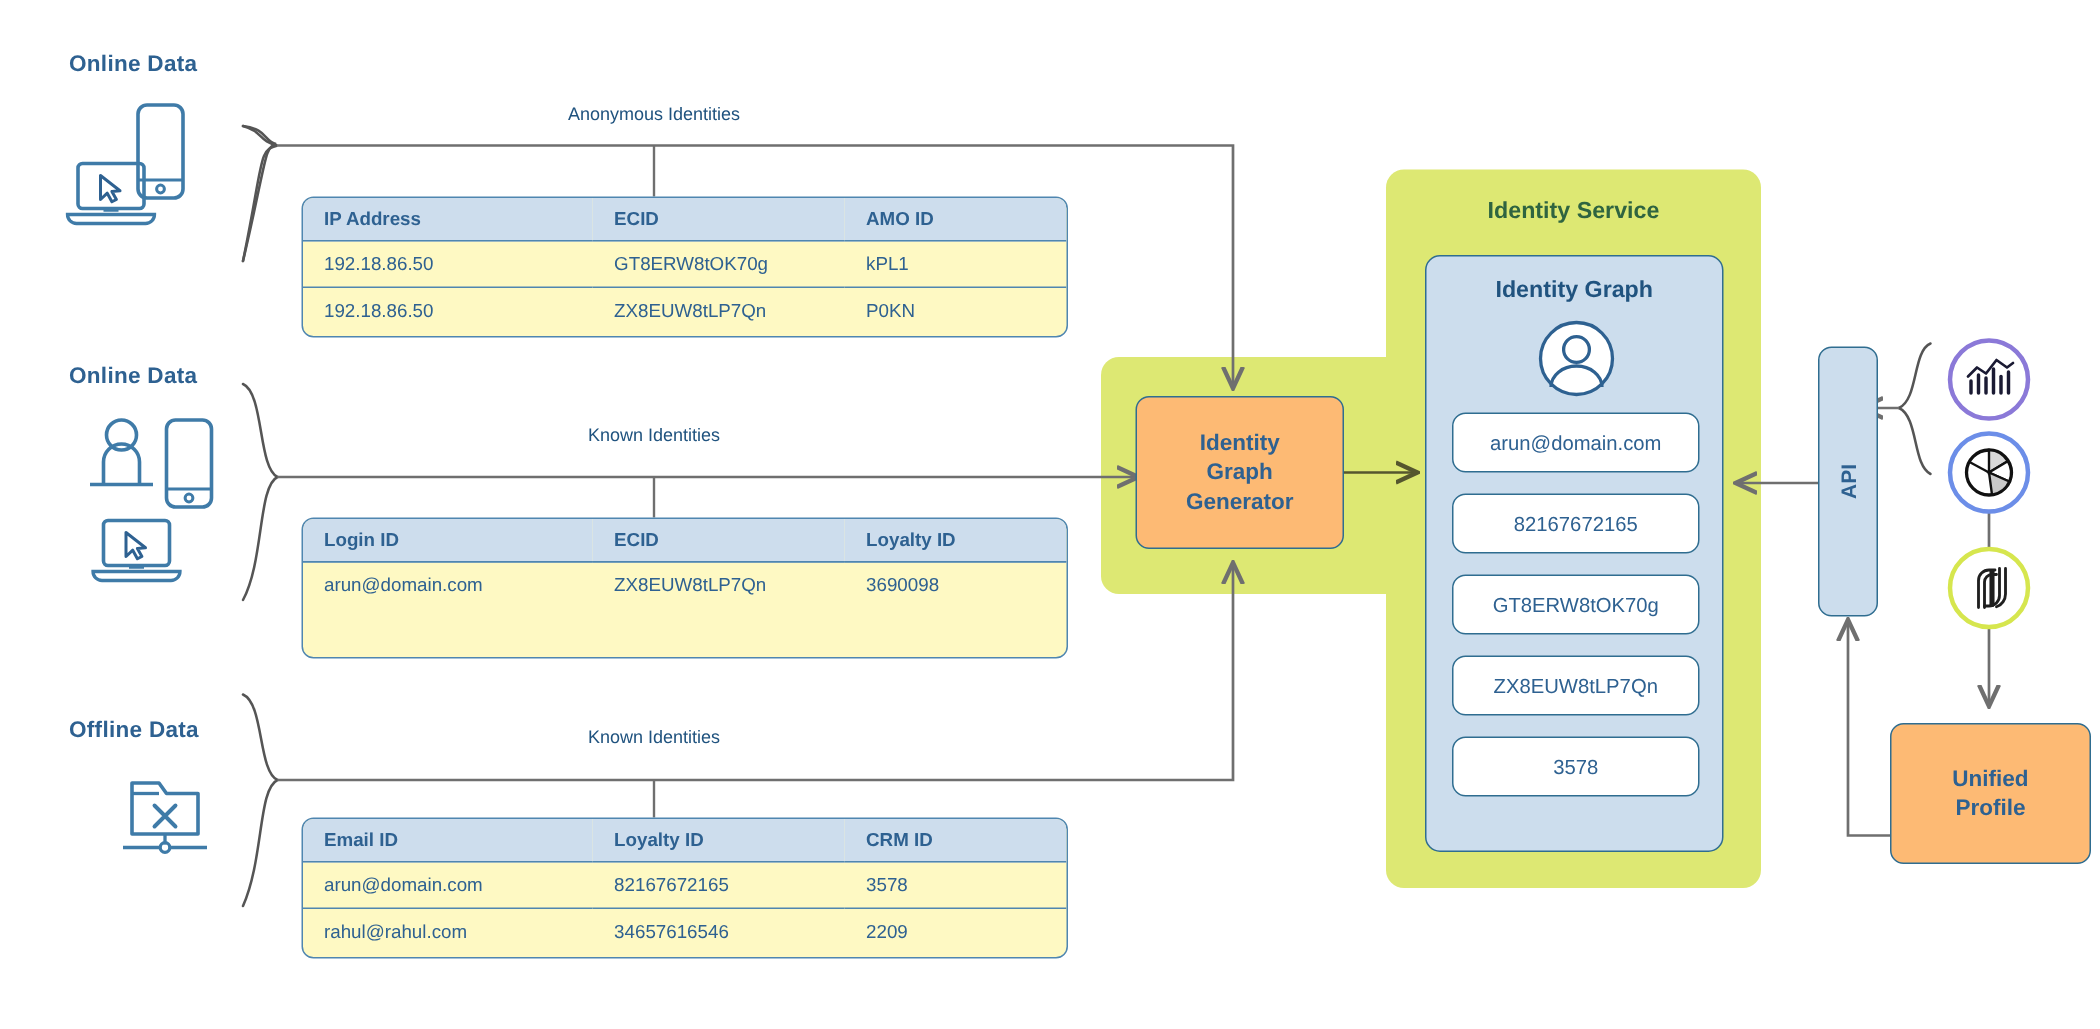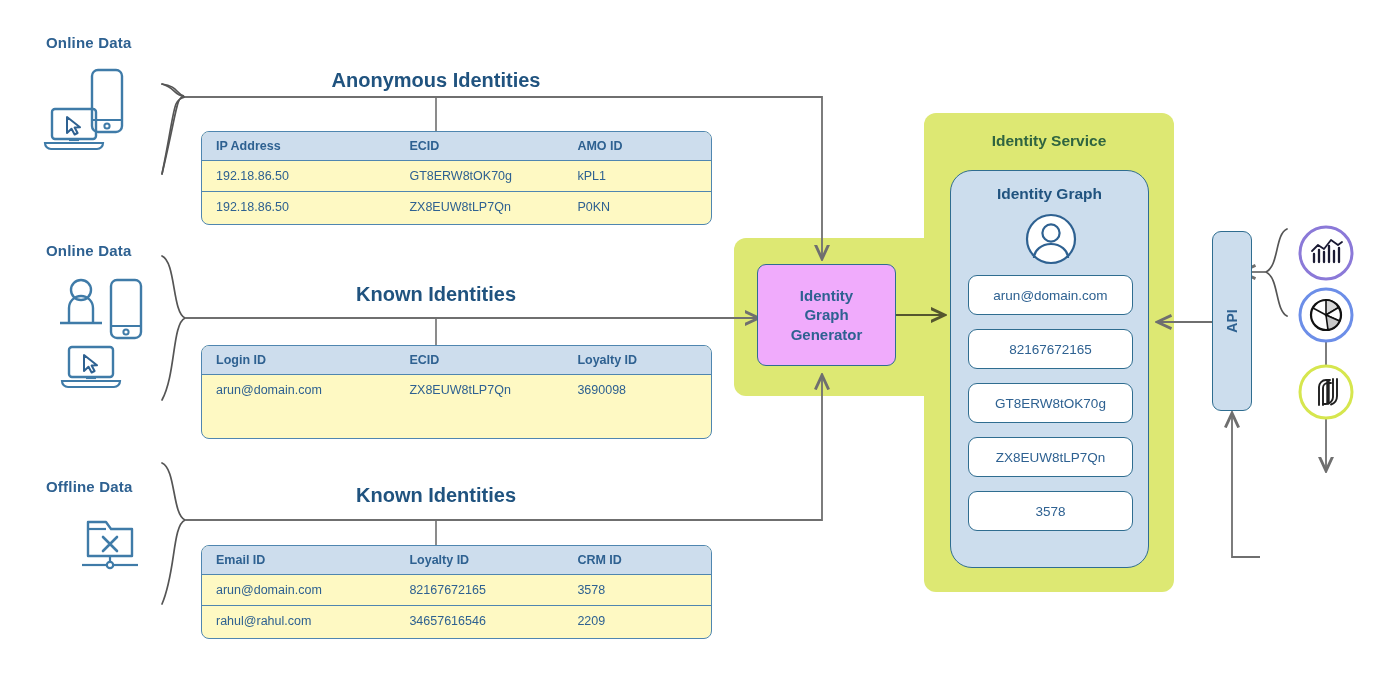--- a/index.html
+++ b/index.html
@@ -8,21 +8,21 @@
 
   .abs{position:absolute;}
 
   
   .src-label{
     font-size:15px;font-weight:bold;color:#2e6191;letter-spacing:.2px;white-space:nowrap;
   }
 
   
   .sec-title{
-    font-size:20px;font-weight:bold;color:#20537f;white-space:nowrap;text-align:center;
+    font-size:12px;font-weight:normal;color:#20537f;white-space:nowrap;text-align:center;
   }
 
   
   .tbl{
     position:absolute;border:1.6px solid #4f86b0;border-radius:8px;overflow:hidden;
     background:#fef9c3;box-sizing:border-box;
   }
   .tbl table{border-collapse:collapse;width:100%;table-layout:fixed;}
   .tbl th{
     background:#cddded;color:#2e6191;font-size:12.5px;font-weight:bold;text-align:left;
@@ -37,26 +37,26 @@
   
   .green-tall{
     position:absolute;background:#dde873;border-radius:12px;
   }
   .green-left{
     position:absolute;background:#dde873;border-radius:12px 0 0 12px;
   }
 
   
   .bluebox{
-    position:absolute;background:#f0abfc;border:1.7px solid #2f6d90;border-radius:9px;
+    position:absolute;background:#fdba74;border:1.7px solid #2f6d90;border-radius:9px;
     color:#2e6191;font-weight:bold;display:flex;align-items:center;justify-content:center;
     text-align:center;box-sizing:border-box;line-height:1.28;
   }
   .graphpanel{
-    position:absolute;background:#ccdded;border:1.7px solid #2f6d90;border-radius:22px;
+    position:absolute;background:#ccdded;border:1.7px solid #2f6d90;border-radius:10px;
     box-sizing:border-box;
   }
   .chip{
     position:absolute;background:#ffffff;border:1.7px solid #2f6d90;border-radius:9px;
     color:#2e6191;font-size:13.5px;display:flex;align-items:center;justify-content:center;
     box-sizing:border-box;
   }
   .panel-title{
     position:absolute;width:100%;text-align:center;font-size:15.5px;font-weight:bold;color:#20537f;
   }
@@ -329,14 +329,20 @@
       <g fill="none" stroke="#1f1f1f" stroke-width="1.9" stroke-linecap="round">
         <path d="M22,42 V24 a7,7 0 0 1 7,-7 h4"></path>
         <path d="M26,42 V25 a5,5 0 0 1 5,-5 h3"></path>
         <path d="M36,16 V34 a7,7 0 0 1 -7,7 h-3"></path>
         <path d="M40,16 V33 a9,9 0 0 1 -6,8.5"></path>
       </g>
       <path d="M31,18 v22" stroke="#1f1f1f" stroke-width="3.4" stroke-linecap="round"></path>
     </svg>
   </div>
 
+  <div class="bluebox" style="left:1244px;top:482px;width:134px;height:94px;font-size:15px;">
+    <div>
+      <div>Unified</div>
+      <div>Profile</div>
+    </div>
+  </div>
 
 </div>
 
 </body></html>

